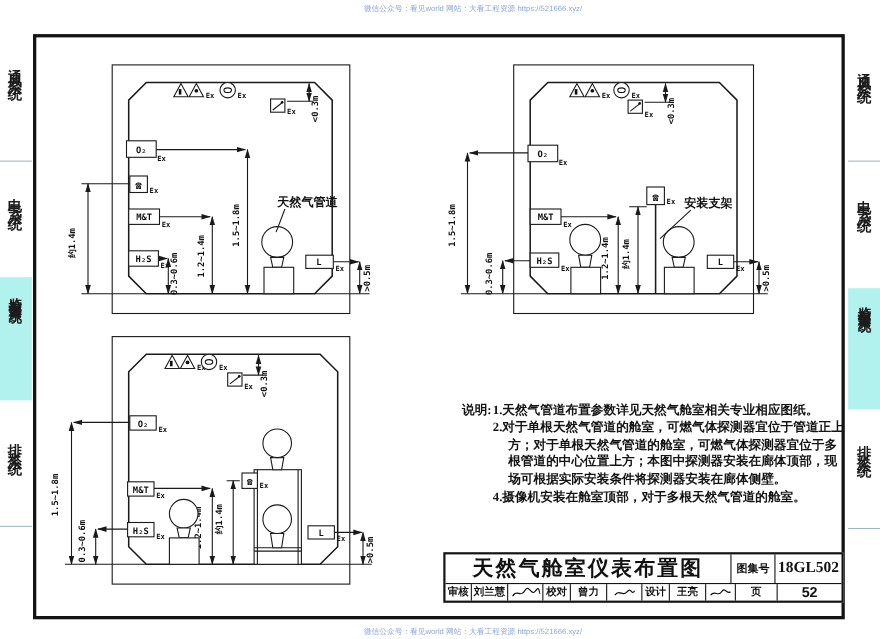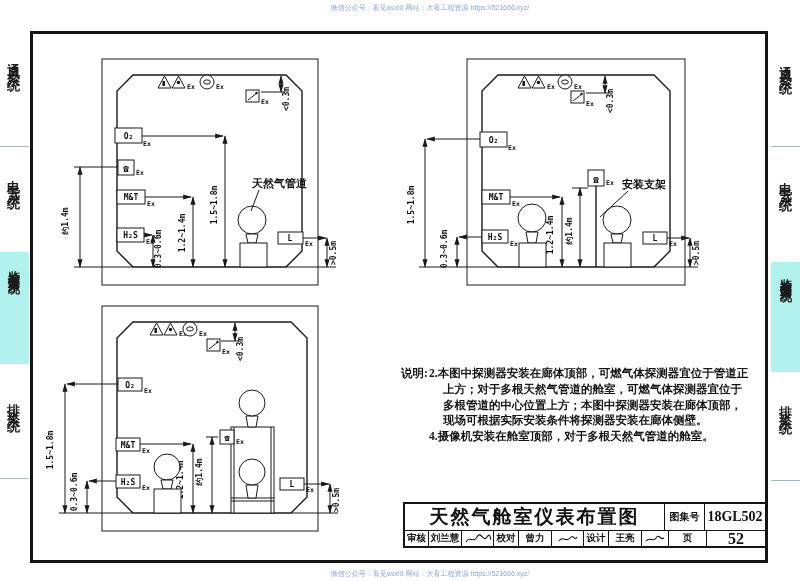--- a/index.html
+++ b/index.html
@@ -18,21 +18,21 @@
   svg text{font-family:"DejaVu Sans Mono","Liberation Mono",monospace;fill:#111;}
   .tag{font-size:8px;font-weight:bold;}
   .ex{font-size:6.5px;font-weight:bold;}
   .dim{font-size:8px;font-weight:bold;}
   .anno{font-size:11px;font-weight:bold;font-family:"Liberation Serif",serif;}
   .ln{stroke:#1a1a1a;stroke-width:1;fill:none;}
   .thk{stroke:#1a1a1a;stroke-width:1.4;fill:none;}
   .wht{fill:#ffffff;stroke:#1a1a1a;stroke-width:1;}
   .blk{fill:#111;}
   
-  .notes{position:absolute;left:401px;top:366px;width:352px;font-size:11.5px;font-weight:bold;
+  .notes{position:absolute;left:420px;top:366px;width:352px;font-size:11.5px;font-weight:bold;
          line-height:15.8px;color:#141414;font-family:"Liberation Serif",serif;}
   .notes .lead{position:absolute;left:0;top:0;}
   .note-item{padding-left:42px;text-indent:-14px;}
   .note-item .num{font-weight:bold;}
   
   .tb{position:absolute;left:403px;top:502px;width:364px;height:46px;border:2px solid #141414;
       box-sizing:border-box;background:#fff;}
   .tb-row1{display:flex;height:27px;border-bottom:1px solid #141414;box-sizing:border-box;}
   .tb-row2{display:flex;height:15px;box-sizing:border-box;}
   .tb .cell{box-sizing:border-box;border-right:1px solid #141414;display:flex;align-items:center;justify-content:center;overflow:hidden;}
@@ -383,21 +383,22 @@
     <g>
       <line class="ln" x1="264" y1="184" x2="289" y2="184" marker-end="url(#arr)"></line>
       <line class="ln" x1="251" y1="213" x2="298" y2="213"></line>
       <line class="ln" x1="290" y1="184" x2="290" y2="213" marker-start="url(#arr)" marker-end="url(#arr)"></line>
       <text class="dim" transform="rotate(-90 299 200)" x="299" y="200" text-anchor="middle">&gt;0.5m</text>
     </g>
   </svg>
 
   <div class="notes">
     <span class="lead">说明:</span>
-    <div class="note-item"><span class="num">2.</span><span>本图中探测器安装在廊体顶部，可燃气体探测器宜位于管道正上方；对于多根天然气管道的舱室，可燃气体探测器宜位于多根管道的中心位置上方；本图中探测器安装在廊体顶部，现场可根据实际安装条件将探测器安装在廊体侧壁。</span></div>
+    <div class="note-item"><span class="num">1.</span><span>天然气管道布置参数详见天然气舱室相关专业相应图纸。</span></div>
+    <div class="note-item"><span class="num">2.</span><span>对于单根天然气管道的舱室，可燃气体探测器宜位于管道正上方；对于单根天然气管道的舱室，可燃气体探测器宜位于多根管道的中心位置上方；本图中探测器安装在廊体顶部，现场可根据实际安装条件将探测器安装在廊体侧壁。</span></div>
     <div class="note-item"><span class="num">4.</span><span>摄像机安装在舱室顶部，对于多根天然气管道的舱室。</span></div>
   </div>
 
   <div class="tb">
     <div class="tb-row1">
       <div class="cell tb-title">天然气舱室仪表布置图</div>
       <div class="cell tb-atlas-label">图集号</div>
       <div class="cell tb-atlas-no last">18GL502</div>
     </div>
     <div class="tb-row2">
@@ -416,17 +417,17 @@
           </svg>
       </div>
       <div class="cell sm" style="width:25px;font-family:Liberation Mono, monospace;">设计</div>
       <div class="cell sm" style="width:33px;">王亮</div>
       <div class="cell sig" style="width:27px;">
         <svg width="22" height="12">
             <path d="M2,8 C6,3 9,10 12,5 S17,8 20,5" stroke="#111" stroke-width="1.1" fill="none"></path>
           </svg>
       </div>
       <div class="cell sm" style="width:38px;">页</div>
-      <div class="cell sm last" style="flex:1;font-size:16px;font-family:Liberation Serif, serif;">52</div>
+      <div class="cell sm last" style="flex:1;font-size:13px;">52</div>
     </div>
   </div>
 
 </div>
 
 </body></html>

